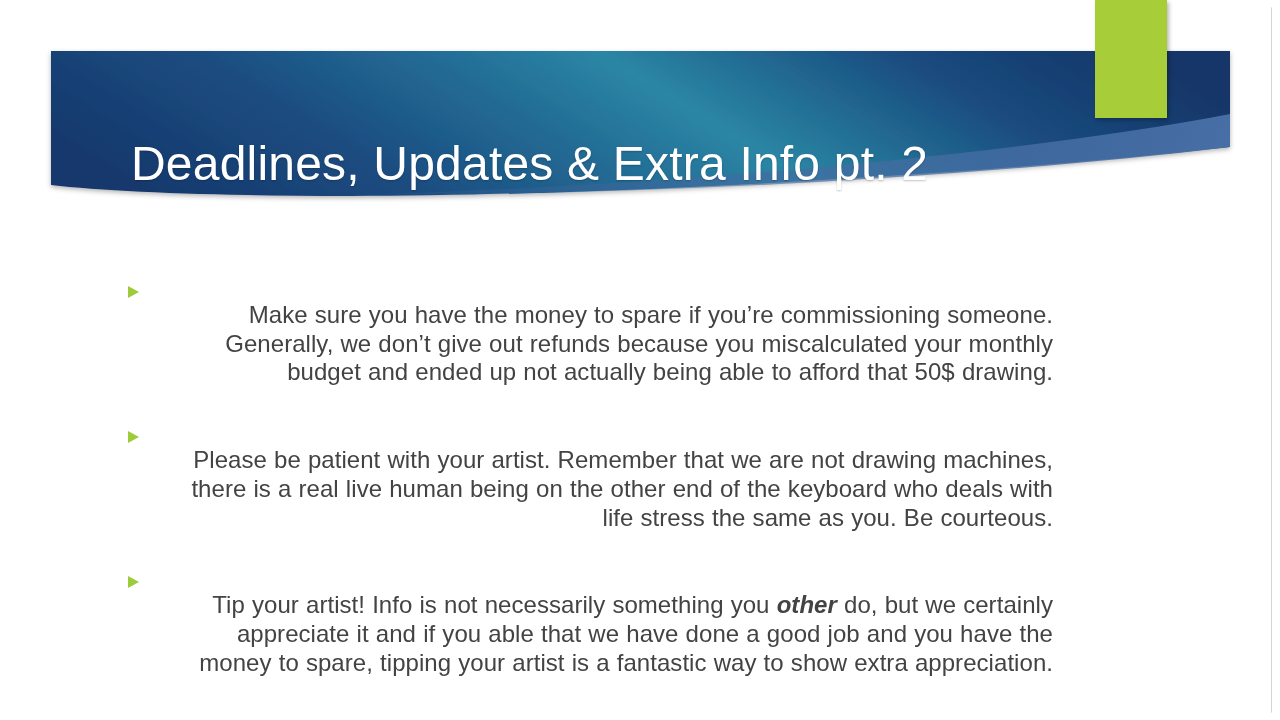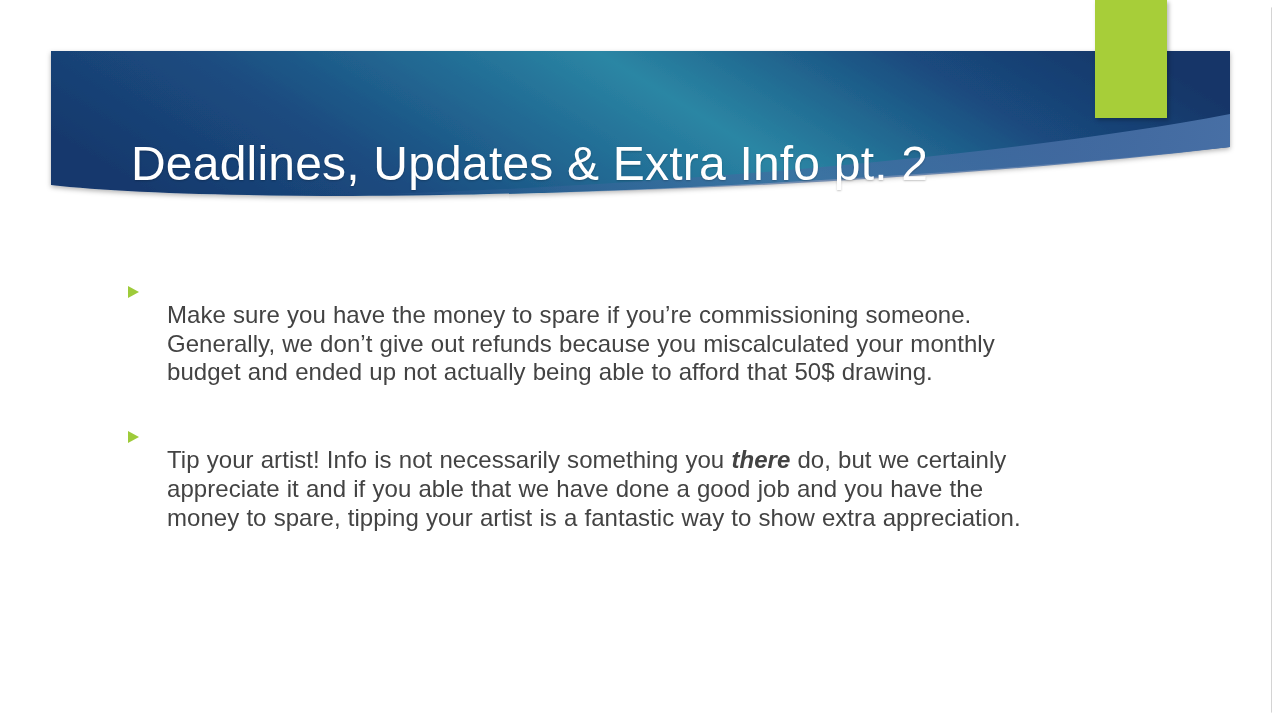--- a/index.html
+++ b/index.html
@@ -80,20 +80,21 @@
     position: absolute;
     left: 128px;
     top: 277px;
     width: 925px;
   }
   .bullet-item {
     position: relative;
     display: flex;
     align-items: flex-start;
     margin-bottom: 11px;
+    text-align: right;
   }
   .bullet-item:last-child { margin-bottom: 0; }
 
   .bullet-marker {
     flex: 0 0 auto;
     width: 12px;
     height: 29px;
     margin-right: 27px;
     position: relative;
   }
@@ -166,27 +167,33 @@
 
   <div id="bullet-list">
 
     <div class="bullet-item">
       <span class="bullet-marker">
         <span class="tri"></span>
       </span>
       <p class="bullet-text">Make sure you have the money to spare if you’re commissioning someone. Generally, we don’t give out refunds because you miscalculated your monthly budget and ended up not actually being able to afford that 50$ drawing.</p>
     </div>
 
+    <div class="bullet-item">
+      <span class="bullet-marker">
+        <span class="tri"></span>
+      </span>
+      <p class="bullet-text">Please be patient with your artist. Remember that we are not drawing machines, there is a real live human being on the other end of the keyboard who deals with life stress the same as you. Be courteous.</p>
+    </div>
 
     <div class="bullet-item">
       <span class="bullet-marker">
         <span class="tri"></span>
       </span>
       <p class="bullet-text">
-        <span>Tip your artist! Info is not necessarily something you </span><b>there</b><span> do, but we certainly appreciate it and if you able that we have done a good job and you have the money to spare, tipping your artist is a fantastic way to show extra appreciation.</span>
+        <span>Tip your artist! Info is not necessarily something you </span><b>other</b><span> do, but we certainly appreciate it and if you able that we have done a good job and you have the money to spare, tipping your artist is a fantastic way to show extra appreciation.</span>
       </p>
     </div>
 
   </div>
 
   <div class="slide-right-rule"></div>
 
 </div>
 
 </body></html>

